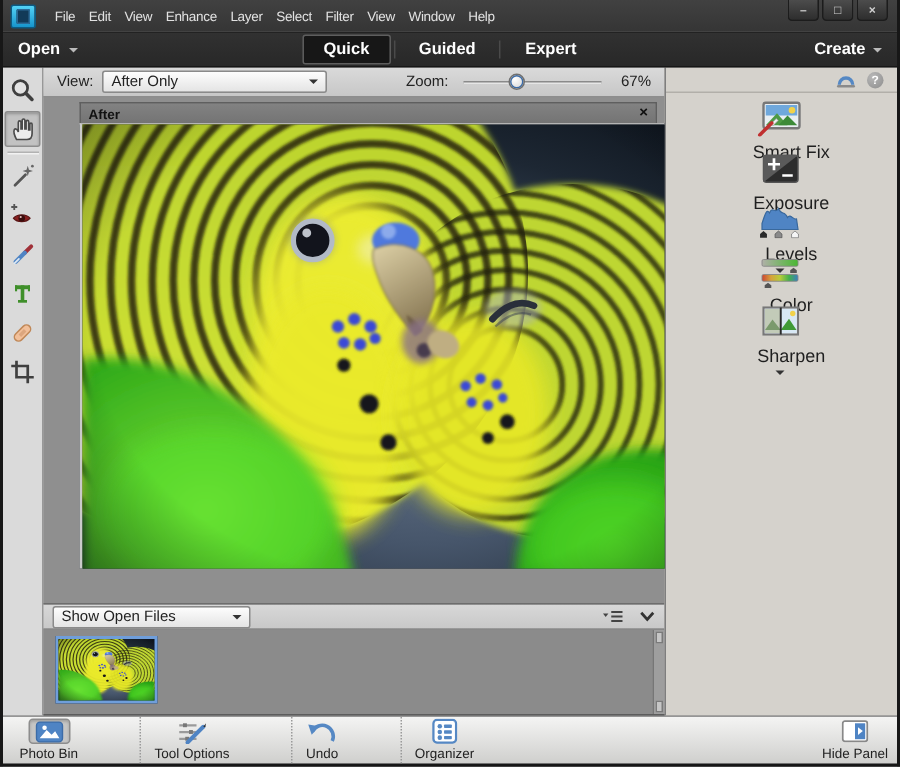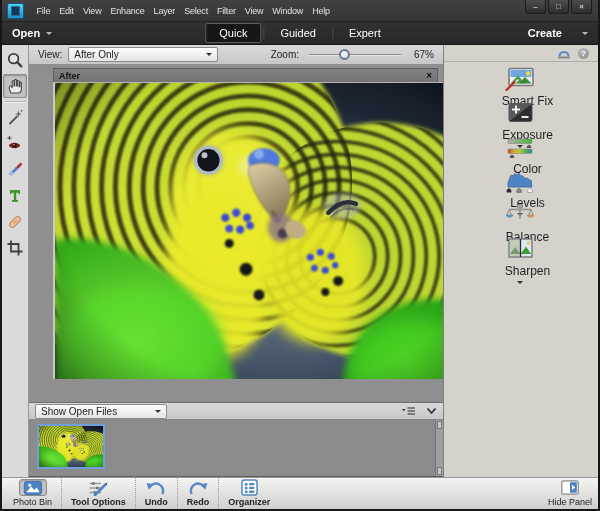--- a/index.html
+++ b/index.html
@@ -12,24 +12,24 @@
   .appicon { width:17px; height:16px; margin:0 8px 0 5px; background:linear-gradient(#53d2f5,#1795cc); border:1px solid #0d5b82; border-radius:2px; position:relative; }
   .appicon::after { content:""; position:absolute; left:3px; top:2px; width:9px; height:10px; background:#123a58; border-radius:1px; box-shadow:inset 0 0 0 1px #2b6a96; }
   .menus { display:flex; align-items:flex-start; height:100%; }
   .menu-item { color:#e2e2e2; font-size:9px; letter-spacing:-0.2px; padding:0 4.5px; height:100%; display:flex; align-items:center; cursor:default; }
   .wcontrols { position:absolute; right:6px; top:0; display:flex; gap:2px; }
   .wbtn { width:21px; height:14px; background:linear-gradient(#4c4c4c,#2e2e2e); border:1px solid #1c1c1c; border-top:none; border-radius:0 0 3px 3px; color:#cfcfcf; font-size:8px; font-weight:bold; display:flex; align-items:center; justify-content:center; line-height:1; }
 
   
   .actionbar { height:23px; flex:0 0 23px; background:linear-gradient(#313131,#282828); position:relative; display:flex; align-items:center; border-bottom:1px solid #161616; }
   .open-btn { color:#fff; font-weight:bold; font-size:11px; margin-left:10px; display:flex; align-items:center; gap:6px; }
-  .create-btn { color:#fff; font-weight:bold; font-size:11px; margin-left:auto; margin-right:10px; display:flex; align-items:center; gap:20px; }
+  .create-btn { color:#fff; font-weight:bold; font-size:11px; margin-left:auto; margin-right:10px; display:flex; align-items:center; gap:5px; }
   .caret-lt { width:0; height:0; border:3.5px solid transparent; border-top-color:#bbb; margin-top:3px; }
   .tabs { position:absolute; left:50%; transform:translateX(-50%); display:flex; align-items:center; height:100%; }
-  .tab { color:#fff; font-weight:normal; font-size:11px; padding:3px 13px; border-radius:2px; border:1px solid transparent; }
+  .tab { color:#fff; font-weight:bold; font-size:11px; padding:3px 13px; border-radius:2px; border:1px solid transparent; }
   .tab.active { background:#171717; border-color:#5e5e5e; }
   .tab-sep { width:1px; height:12px; background:#4a4a4a; margin:0 2px; }
 
   
   .main { flex:0 0 432px; height:432px; display:flex; min-height:0; }
 
   
   .tools { width:27px; flex:0 0 27px; background:#dadada; border-right:1px solid #989898; display:flex; flex-direction:column; align-items:center; padding-top:2px; }
   .tool { width:24px; height:24px; margin:1px 0; display:flex; align-items:center; justify-content:center; border-radius:2px; border:1px solid transparent; }
   .tool.selected { background:#c2c2c2; border-color:#8d8d8d; box-shadow:inset 0 1px 2px rgba(0,0,0,.25); }
@@ -70,23 +70,23 @@
   
   .rightpanel { width:155px; flex:0 0 155px; background:#d5d2cc; border-left:1px solid #7e7e7e; display:flex; flex-direction:column; }
   .paneltop { height:17px; flex:0 0 17px; border-bottom:1px solid #b2afa9; display:flex; align-items:center; justify-content:flex-end; gap:7px; padding-right:9px; }
   .help-circle { width:11px; height:11px; border-radius:50%; background:radial-gradient(circle at 35% 30%, #b8b8b8, #8d8d8d); color:#fff; font-size:8px; font-weight:bold; display:flex; align-items:center; justify-content:center; }
   .adjust-list { padding-top:2px; }
   .adjrow { height:34px; display:flex; align-items:center; padding:0 12px 0 10px;flex-direction:column; }
   .adjicon { width:30px; height:24px; flex:0 0 30px; display:flex; align-items:center; justify-content:center; }
   .adjlabel { flex:1; font-size:12px; color:#1f1f1f; margin-left:15px; }
 
   
-  .bottombar { height:32px; flex:0 0 32px; background:linear-gradient(#f4f4f3,#cfcfcd); border-top:1px solid #969696; display:flex; align-items:flex-end; padding:0 2px; }
+  .bottombar { height:32px; flex:0 0 32px; background:linear-gradient(#f4f4f3,#cfcfcd); border-top:1px solid #969696; display:flex; align-items:flex-end; padding:0 2px;gap:32px; }
   .bitem { display:flex; flex-direction:column; align-items:center; justify-content:center; padding:1px 9px 2px; position:relative; }
-  .bitem + .bitem { border-left:1px dotted #9a9a9a;font-weight:bold; }
+  .bitem + .bitem { border-left:1px dotted #9a9a9a; }
   .bicon { height:17px; display:flex; align-items:center; justify-content:center; }
   .bicon.pressed { background:#c6c6c5; border:1px solid #8d8d8d; border-radius:3px; padding:0 3px; box-shadow:inset 0 1px 2px rgba(0,0,0,.2); }
   .blabel { font-size:9px; color:#222; margin-top:1px; white-space:nowrap; }
   .bspacer { flex:1; }
   .bitem.hidepanel { border-left:none; padding-right:4px; }
   .rot-wrap { display:flex; align-items:center; gap:2px; }
 </style>
 </head>
 <body>
 
@@ -439,58 +439,43 @@
               <line x1="16.5" y1="16" x2="23.5" y2="16" stroke="#fff" stroke-width="1.8"></line>
             </svg>
           </span>
           <span class="adjlabel">Exposure</span>
           <span class="caret-dk"></span>
         </div>
 
         <div class="adjrow">
           <span class="adjicon">
             <svg width="30" height="24" viewBox="0 0 30 24">
+              <path d="M3,18 L3,14 C5,8 6,4 8,7 C10,2 12,8 14,4 C16,9 18,5 20,10 C22,7 24,12 26,11 L27,18 Z" fill="#4f84c4" stroke="#39689c" stroke-width="0.8"></path>
+              <polygon points="4,19 6.3,21 6.3,23.5 1.7,23.5 1.7,21" fill="#2a2a2a"></polygon>
+              <polygon points="14,19 16.3,21 16.3,23.5 11.7,23.5 11.7,21" fill="#8a8a8a" stroke="#555" stroke-width="0.5"></polygon>
+              <polygon points="25,19 27.3,21 27.3,23.5 22.7,23.5 22.7,21" fill="#f5f5f5" stroke="#777" stroke-width="0.5"></polygon>
+            </svg>
+          </span>
+          <span class="adjlabel">Levels</span>
+          <span class="caret-dk"></span>
+        </div>
+
+        <div class="adjrow">
+          <span class="adjicon">
+            <svg width="30" height="24" viewBox="0 0 30 24">
               <rect x="3" y="4" width="24" height="4.5" rx="1" fill="url(#cg1)" stroke="#888" stroke-width="0.6"></rect>
               <polygon points="24,9.5 26.2,11.2 26.2,13 21.8,13 21.8,11.2" fill="#555"></polygon>
               <rect x="3" y="14" width="24" height="4.5" rx="1" fill="url(#cg2)" stroke="#888" stroke-width="0.6"></rect>
               <polygon points="7,19.5 9.2,21.2 9.2,23 4.8,23 4.8,21.2" fill="#555"></polygon>
             </svg>
           </span>
           <span class="adjlabel">Color</span>
           <span class="caret-dk"></span>
         </div>
 
-        <div class="adjrow">
-          <span class="adjicon">
-            <svg width="30" height="24" viewBox="0 0 30 24">
-              <path d="M3,18 L3,14 C5,8 6,4 8,7 C10,2 12,8 14,4 C16,9 18,5 20,10 C22,7 24,12 26,11 L27,18 Z" fill="#4f84c4" stroke="#39689c" stroke-width="0.8"></path>
-              <polygon points="4,19 6.3,21 6.3,23.5 1.7,23.5 1.7,21" fill="#2a2a2a"></polygon>
-              <polygon points="14,19 16.3,21 16.3,23.5 11.7,23.5 11.7,21" fill="#8a8a8a" stroke="#555" stroke-width="0.5"></polygon>
-              <polygon points="25,19 27.3,21 27.3,23.5 22.7,23.5 22.7,21" fill="#f5f5f5" stroke="#777" stroke-width="0.5"></polygon>
-            </svg>
-          </span>
-          <span class="adjlabel">Levels</span>
-          <span class="caret-dk"></span>
-        </div>
-
-        <div class="adjrow">
-          <span class="adjicon">
-            <svg width="30" height="24" viewBox="0 0 30 24">
-              <rect x="12.5" y="1.5" width="5" height="3.5" rx="0.8" fill="#aaa" stroke="#777" stroke-width="0.8"></rect>
-              <line x1="4" y1="6.5" x2="26" y2="6.5" stroke="#909090" stroke-width="1.6"></line>
-              <line x1="15" y1="6.5" x2="15" y2="16" stroke="#909090" stroke-width="1.6"></line>
-              <path d="M4,6.5 L2,12 M4,6.5 L6.5,12" stroke="#909090" stroke-width="1" fill="none"></path>
-              <path d="M1,12 A3.6,3 0 0 0 8,12 Z" fill="#6b9fd4" stroke="#4a7aaa" stroke-width="0.6"></path>
-              <path d="M26,6.5 L23.5,12 M26,6.5 L28,12" stroke="#909090" stroke-width="1" fill="none"></path>
-              <path d="M22,12 A3.6,3 0 0 0 29,12 Z" fill="#d9a06a" stroke="#b07a44" stroke-width="0.6"></path>
-            </svg>
-          </span>
-          <span class="adjlabel">Balance</span>
-          <span class="caret-dk"></span>
-        </div>
 
         <div class="adjrow">
           <span class="adjicon">
             <svg width="30" height="24" viewBox="0 0 30 24">
               <rect x="4" y="2" width="23" height="18" fill="#dde6ee" stroke="#787878" stroke-width="1.4"></rect>
               <rect x="5" y="3" width="10.5" height="16" fill="#c2cbb8"></rect>
               <path d="M5,17 L10,10 L15.5,17 Z" fill="#7a9a6c"></path>
               <rect x="15.5" y="3" width="10.5" height="16" fill="#d8e8f4"></rect>
               <path d="M15.5,17 L21,9.5 L26,17 Z" fill="#3f9a36"></path>
               <circle cx="23.5" cy="6" r="1.8" fill="#f2d24a"></circle>
@@ -535,31 +520,20 @@
       <span class="bicon">
         <svg width="20" height="16" viewBox="0 0 20 16">
           <path d="M16.5,14 A7,7 0 1 0 3.2,7.8" fill="none" stroke="#5588c4" stroke-width="2.4"></path>
           <polygon points="0.5,3 7.8,4.2 2.8,9.8" fill="#5588c4"></polygon>
         </svg>
       </span>
       <span class="blabel">Undo</span>
     </div>
     <div class="bitem">
       <span class="bicon">
-        <svg width="20" height="16" viewBox="0 0 20 16">
-          <g transform="translate(20,0) scale(-1,1)">
-            <path d="M16.5,14 A7,7 0 1 0 3.2,7.8" fill="none" stroke="#5588c4" stroke-width="2.4"></path>
-            <polygon points="0.5,3 7.8,4.2 2.8,9.8" fill="#5588c4"></polygon>
-          </g>
-        </svg>
-      </span>
-      <span class="blabel">Redo</span>
-    </div>
-    <div class="bitem">
-      <span class="bicon">
         <svg width="17" height="17" viewBox="0 0 18 18">
           <rect x="1" y="1" width="16" height="16" rx="2.5" fill="#fff" stroke="#5588c4" stroke-width="1.6"></rect>
           <circle cx="5.5" cy="5.5" r="1.6" fill="#5588c4"></circle>
           <circle cx="5.5" cy="9.5" r="1.6" fill="#5588c4"></circle>
           <circle cx="5.5" cy="13.5" r="1.6" fill="#5588c4"></circle>
           <rect x="8.5" y="4.3" width="5.5" height="2.4" rx="0.5" fill="#5588c4"></rect>
           <rect x="8.5" y="8.3" width="5.5" height="2.4" rx="0.5" fill="#5588c4"></rect>
           <rect x="8.5" y="12.3" width="5.5" height="2.4" rx="0.5" fill="#5588c4"></rect>
         </svg>
       </span>

